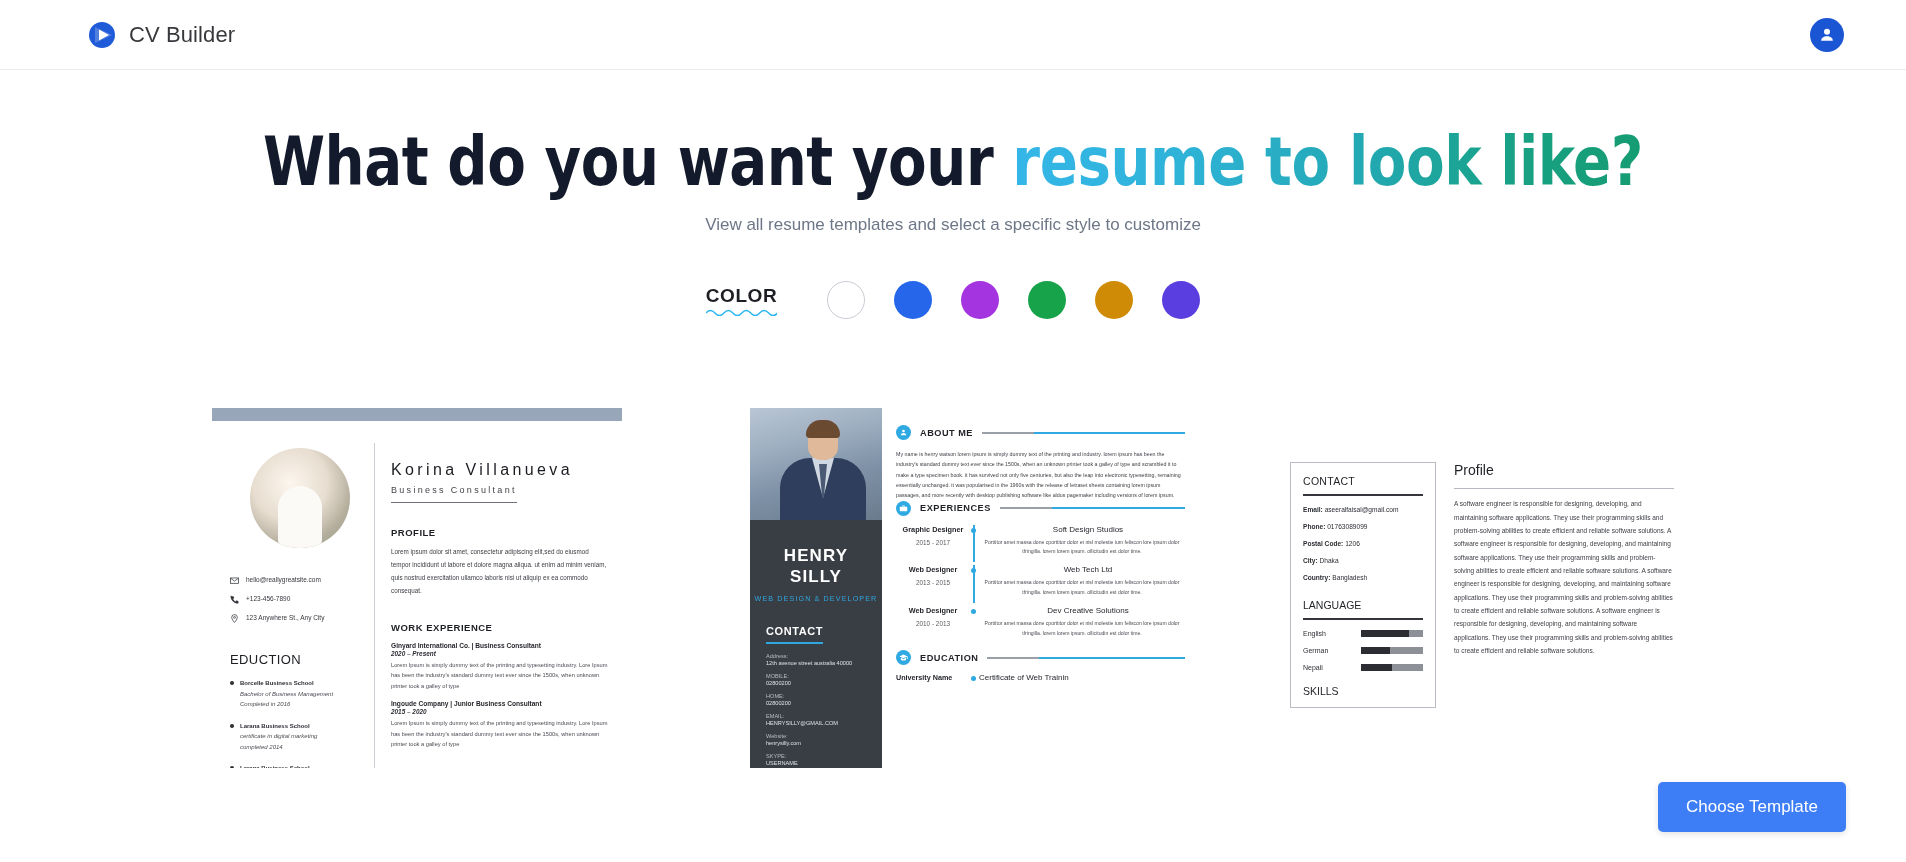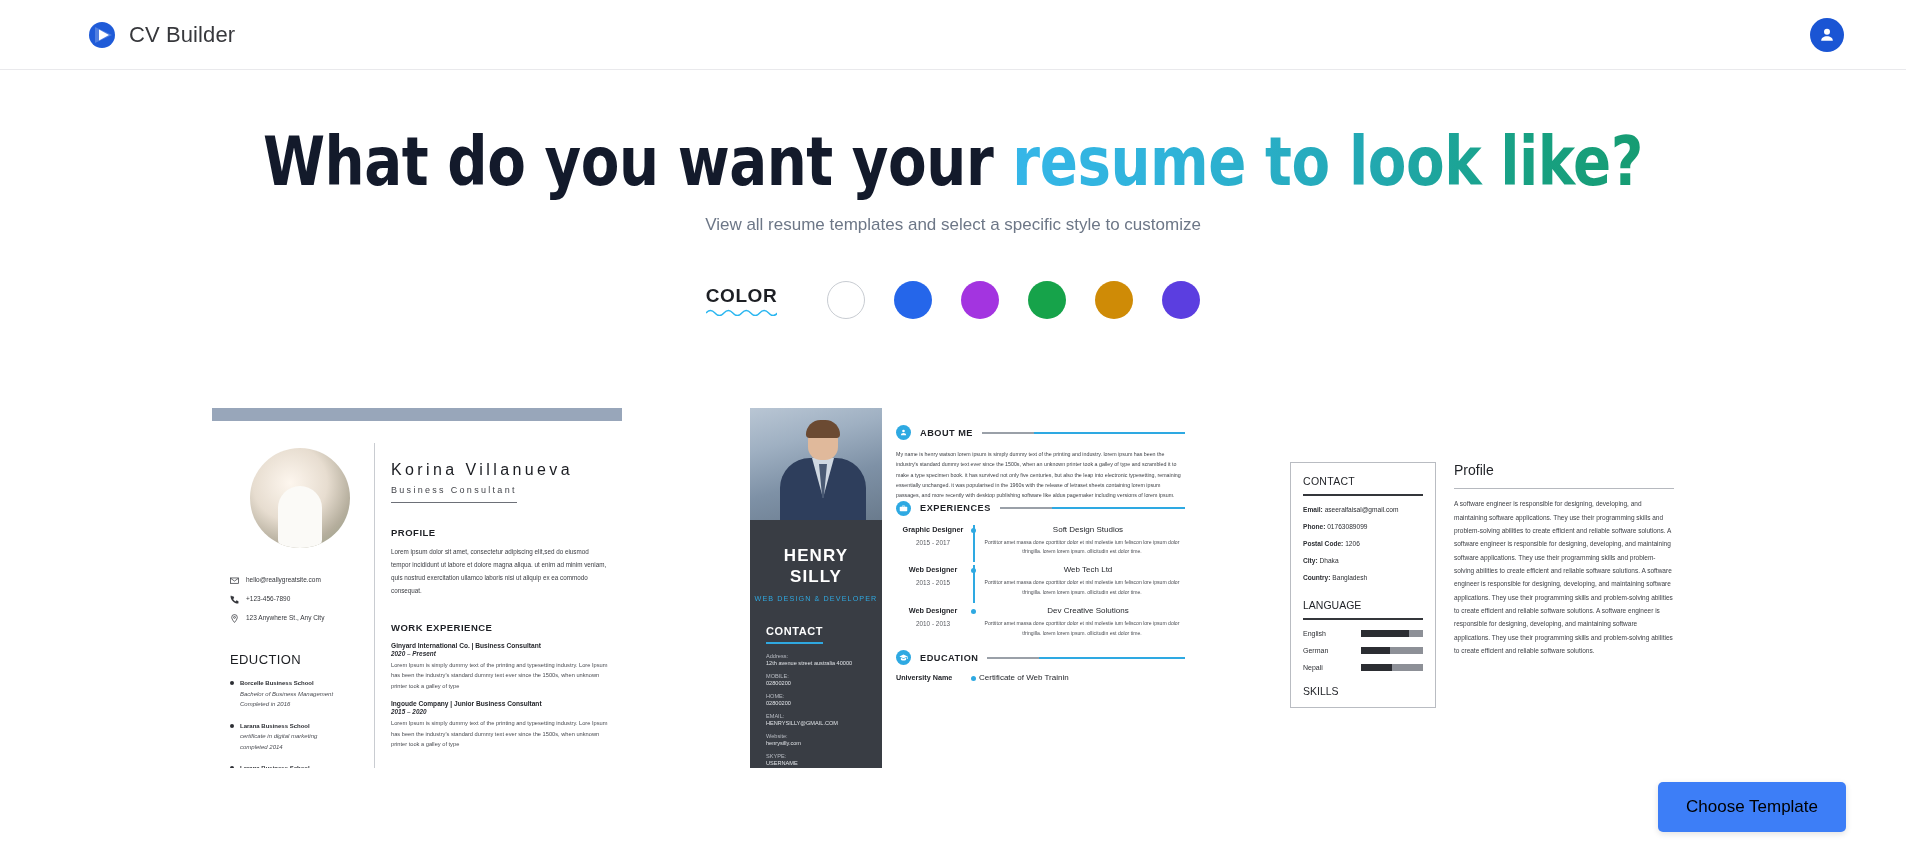--- a/index.html
+++ b/index.html
@@ -140,21 +140,21 @@
   .c3-bar { width: 62px; height: 7px; background: #8d9097; }
   .c3-bar i { display: block; height: 100%; background: #2b2d32; }
   .c3-right { flex: 1; }
   .c3-ph { font-size: 14px; color: #1f2126; padding-bottom: 10px; }
   .c3-phr { height: 1.4px; background: #b6b9bf; }
   .c3-ptext { font-size: 6.5px; line-height: 2.05; color: #3e4046; margin-top: 8px; }
 
   
   .cta {
     position: absolute; right: 60px; bottom: 30px;
-    background: #3d7ef7; color: #000000; border: none; border-radius: 5px;
+    background: #3d7ef7; color: #ffffff; border: none; border-radius: 5px;
     padding: 0 28px; height: 50px; font-size: 17px; cursor: pointer;
     box-shadow: 0 2px 6px rgba(0,0,0,.12);
     font-family: "Liberation Sans", sans-serif;
   }
   .strip-fade { position:absolute; left:0; bottom:0; width:1906px; height:12px; background:#fff; }
 </style>
 </head>
 <body>
 
 <div class="appbar">

